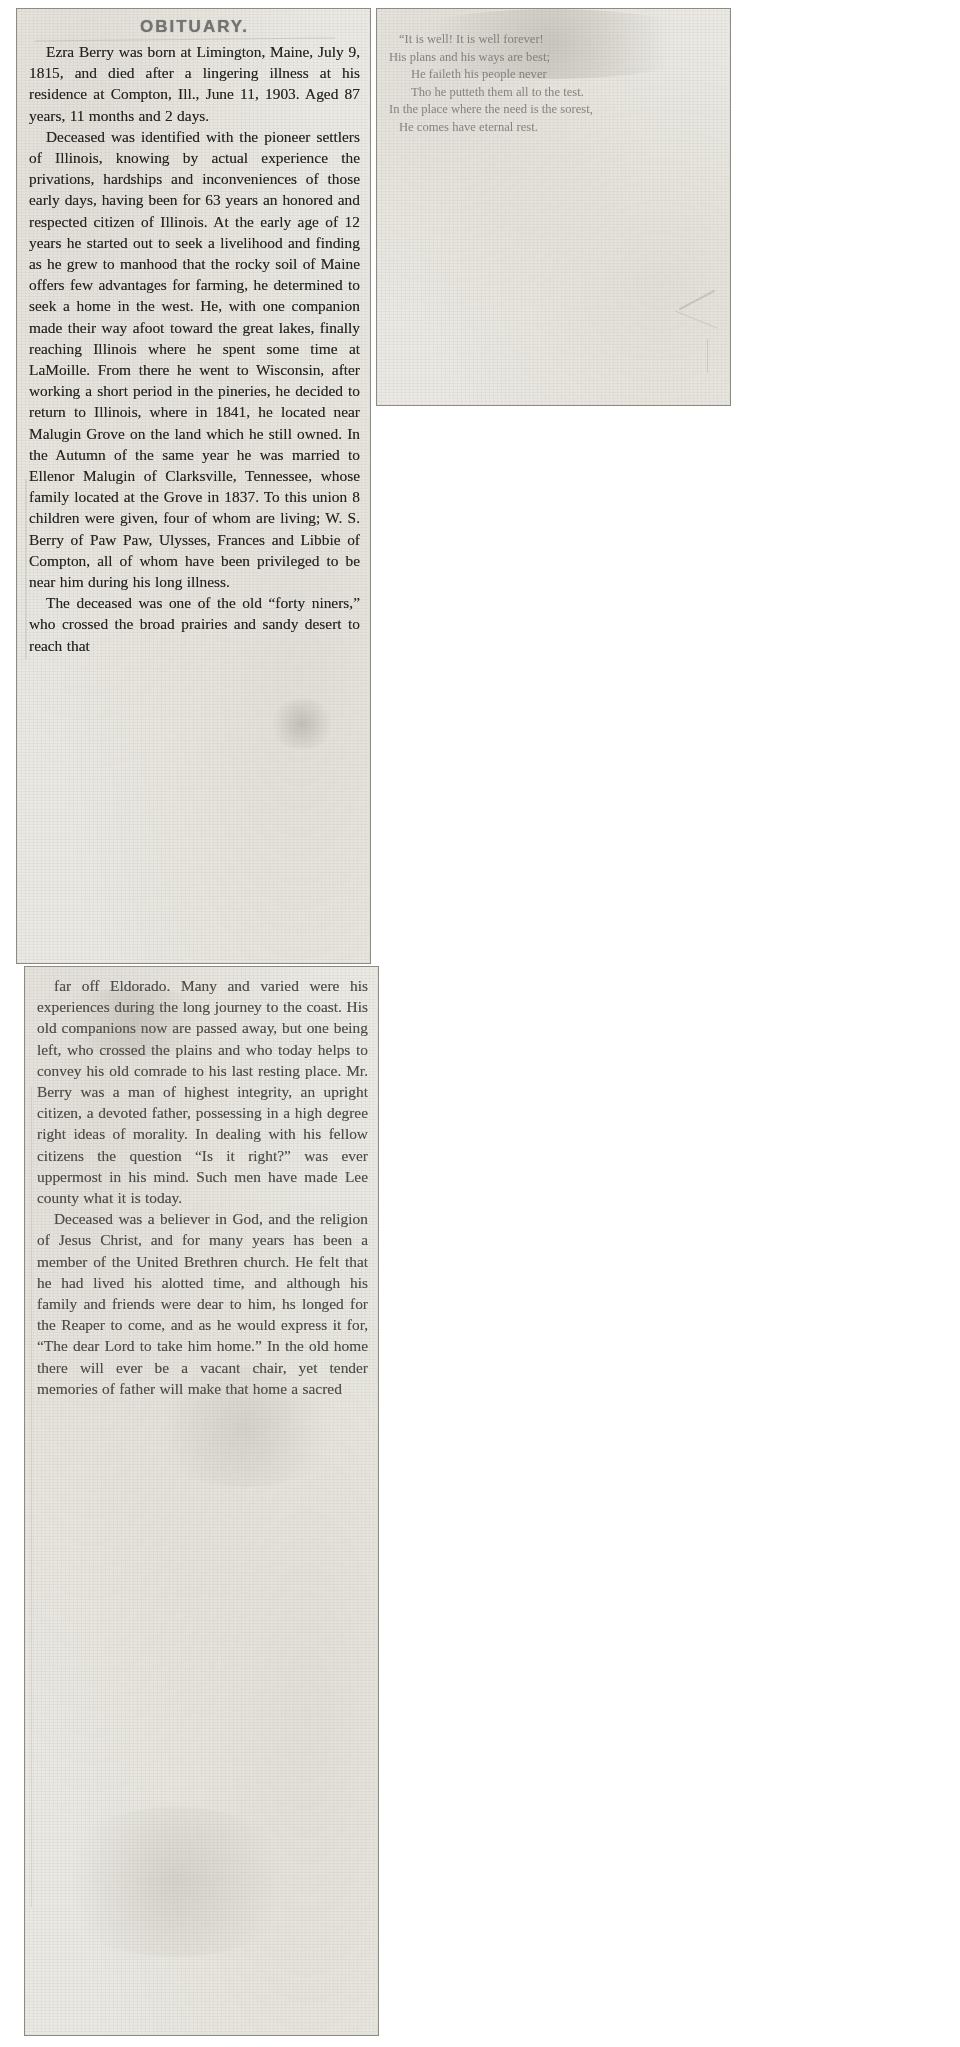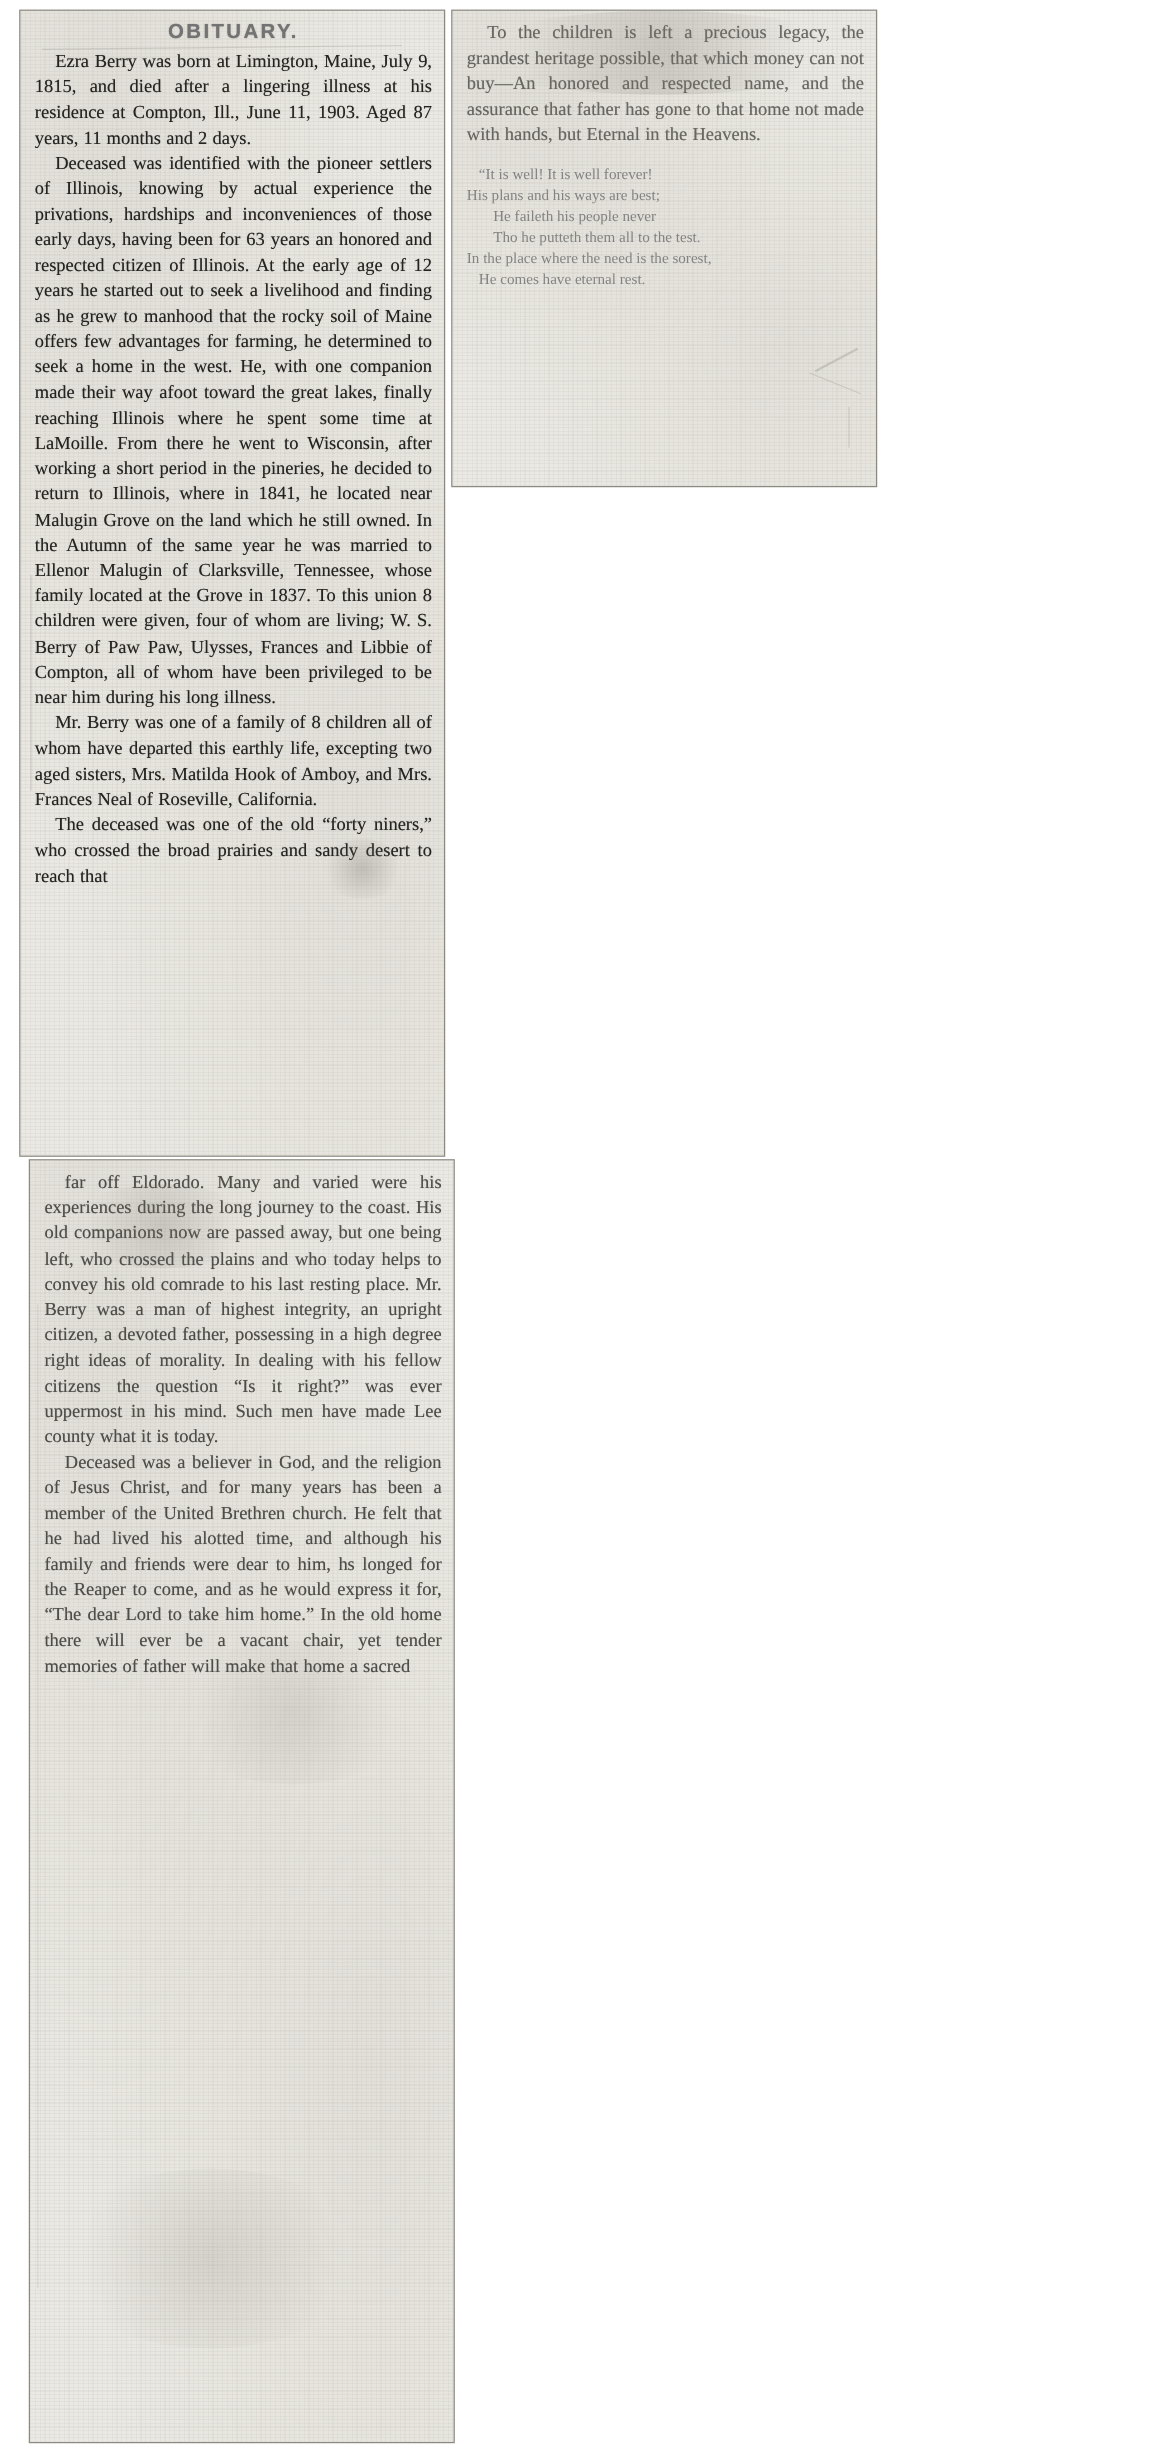--- a/index.html
+++ b/index.html
@@ -116,21 +116,20 @@
 </head>
 <body>
 
 <div id="clipping">
 
   <div class="col" style="left:16px; top:8px; width:355px; height:956px;">
     <div class="colinner">
       <h1 class="heading">OBITUARY.</h1>
       <p class="para">Ezra Berry was born at Limington, Maine, July 9, 1815, and died after a lingering illness at his residence at Compton, Ill., June 11, 1903. Aged 87 years, 11 months and 2 days.</p>
       <p class="para">Deceased was identified with the pioneer settlers of Illinois, knowing by actual experience the privations, hardships and inconveniences of those early days, having been for 63 years an honored and respected citizen of Illinois. At the early age of 12 years he started out to seek a livelihood and finding as he grew to manhood that the rocky soil of Maine offers few advantages for farming, he determined to seek a home in the west. He, with one companion made their way afoot toward the great lakes, finally reaching Illinois where he spent some time at LaMoille. From there he went to Wisconsin, after working a short period in the pineries, he decided to return to Illinois, where in 1841, he located near Malugin Grove on the land which he still owned. In the Autumn of the same year he was married to Ellenor Malugin of Clarksville, Tennessee, whose family located at the Grove in 1837. To this union 8 children were given, four of whom are living; W. S. Berry of Paw Paw, Ulysses, Frances and Libbie of Compton, all of whom have been privileged to be near him during his long illness.</p>
-      <p class="para">Mr. Berry was one of a family of 8 children all of whom have departed this earthly life, excepting two aged sisters, Mrs. Matilda Hook of Amboy, and Mrs. Frances Neal of Roseville, California.</p>
       <p class="para">The deceased was one of the old “forty niners,” who crossed the broad prairies and sandy desert to reach that</p>
     </div>
     <div class="grain"></div>
     <span class="scratch" style="left:18px; top:30px; width:300px; height:1px; transform:rotate(-0.6deg); opacity:.35;"></span>
     <span class="scratch" style="left:8px; top:470px; width:2px; height:180px; opacity:.22;"></span>
     <span class="blotch" style="left:250px; top:690px; width:70px; height:50px;"></span>
   </div>
 
   <div class="col faded" style="left:24px; top:966px; width:355px; height:1070px; padding-top:8px;">
     <div class="colinner">
@@ -139,21 +138,20 @@
     </div>
     <div class="grain" style="opacity:1.3;"></div>
     <span class="blotch" style="left:30px; top:20px; width:160px; height:70px; opacity:.8;"></span>
     <span class="blotch" style="left:120px; top:400px; width:200px; height:120px; opacity:.5;"></span>
     <span class="blotch" style="left:20px; top:840px; width:260px; height:150px; opacity:.55;"></span>
     <span class="scratch" style="left:6px; top:120px; width:1px; height:820px; opacity:.25;"></span>
   </div>
 
   <div class="col veryfaded" style="left:376px; top:8px; width:355px; height:398px; padding-top:8px;">
     <div class="colinner">
-      <p class="para">To the children is left a precious legacy, the grandest heritage possible, that which money can not buy—An honored and respected name, and the assurance that father has gone to that home not made with hands, but Eternal in the Heavens.</p>
 
       <div class="verse">
         <div class="vline i1">“It is well! It is well forever!</div>
         <div class="vline">His plans and his ways are best;</div>
         <div class="vline i2">He faileth his people never</div>
         <div class="vline i2">Tho he putteth them all to the test.</div>
         <div class="vline">In the place where the need is the sorest,</div>
         <div class="vline i1">He comes have eternal rest.</div>
       </div>
     </div>

